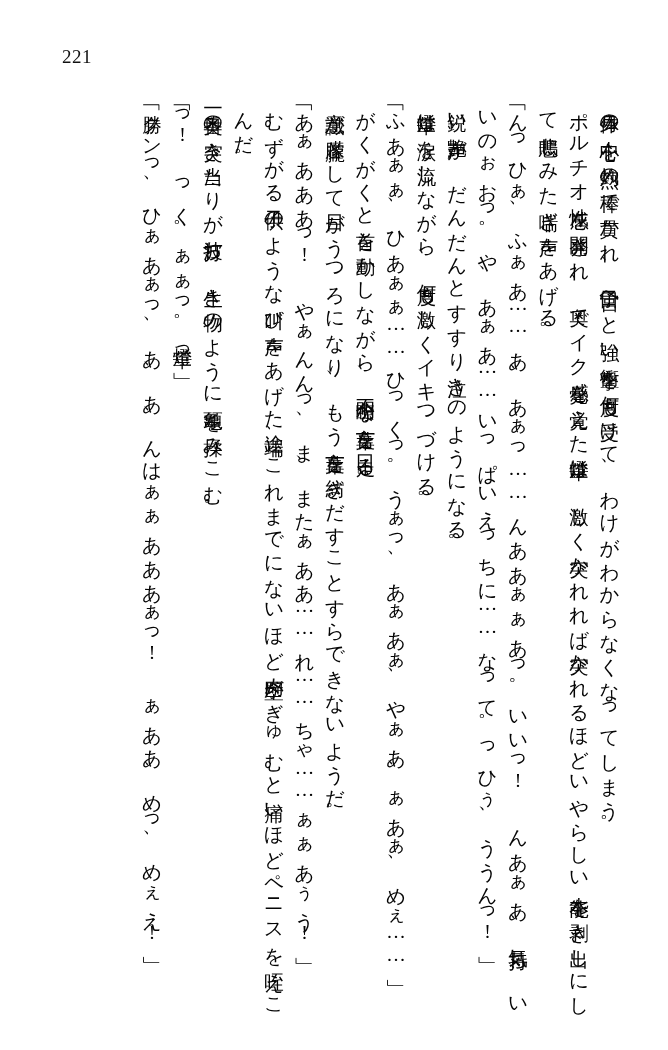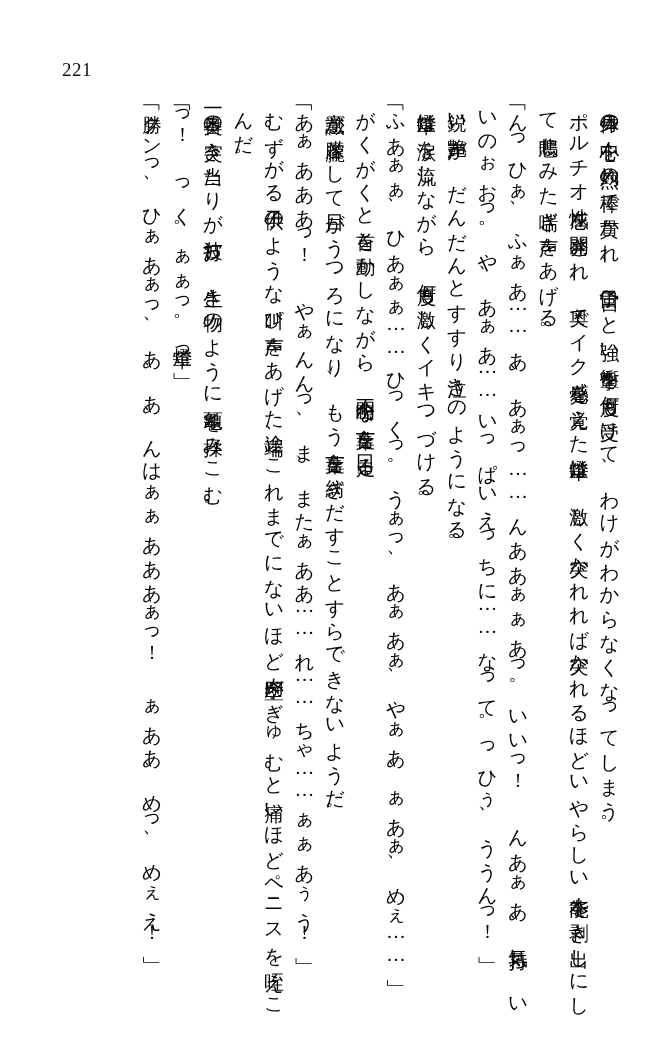--- a/index.html
+++ b/index.html
@@ -19,21 +19,21 @@
     position: absolute;
     left: 0;
     top: 0;
     width: 668px;
     height: 1050px;
     background: #ffffff;
   }
   .page-number {
     position: absolute;
     left: 62px;
-    top: 59px;
+    top: 46px;
     font-size: 19px;
     letter-spacing: 0.5px;
     color: #111;
     font-family: "Liberation Serif", "DejaVu Serif", serif;
     text-align: center;
   }
   .text-body {
     position: absolute;
     right: 44px;
     top: 98px;

